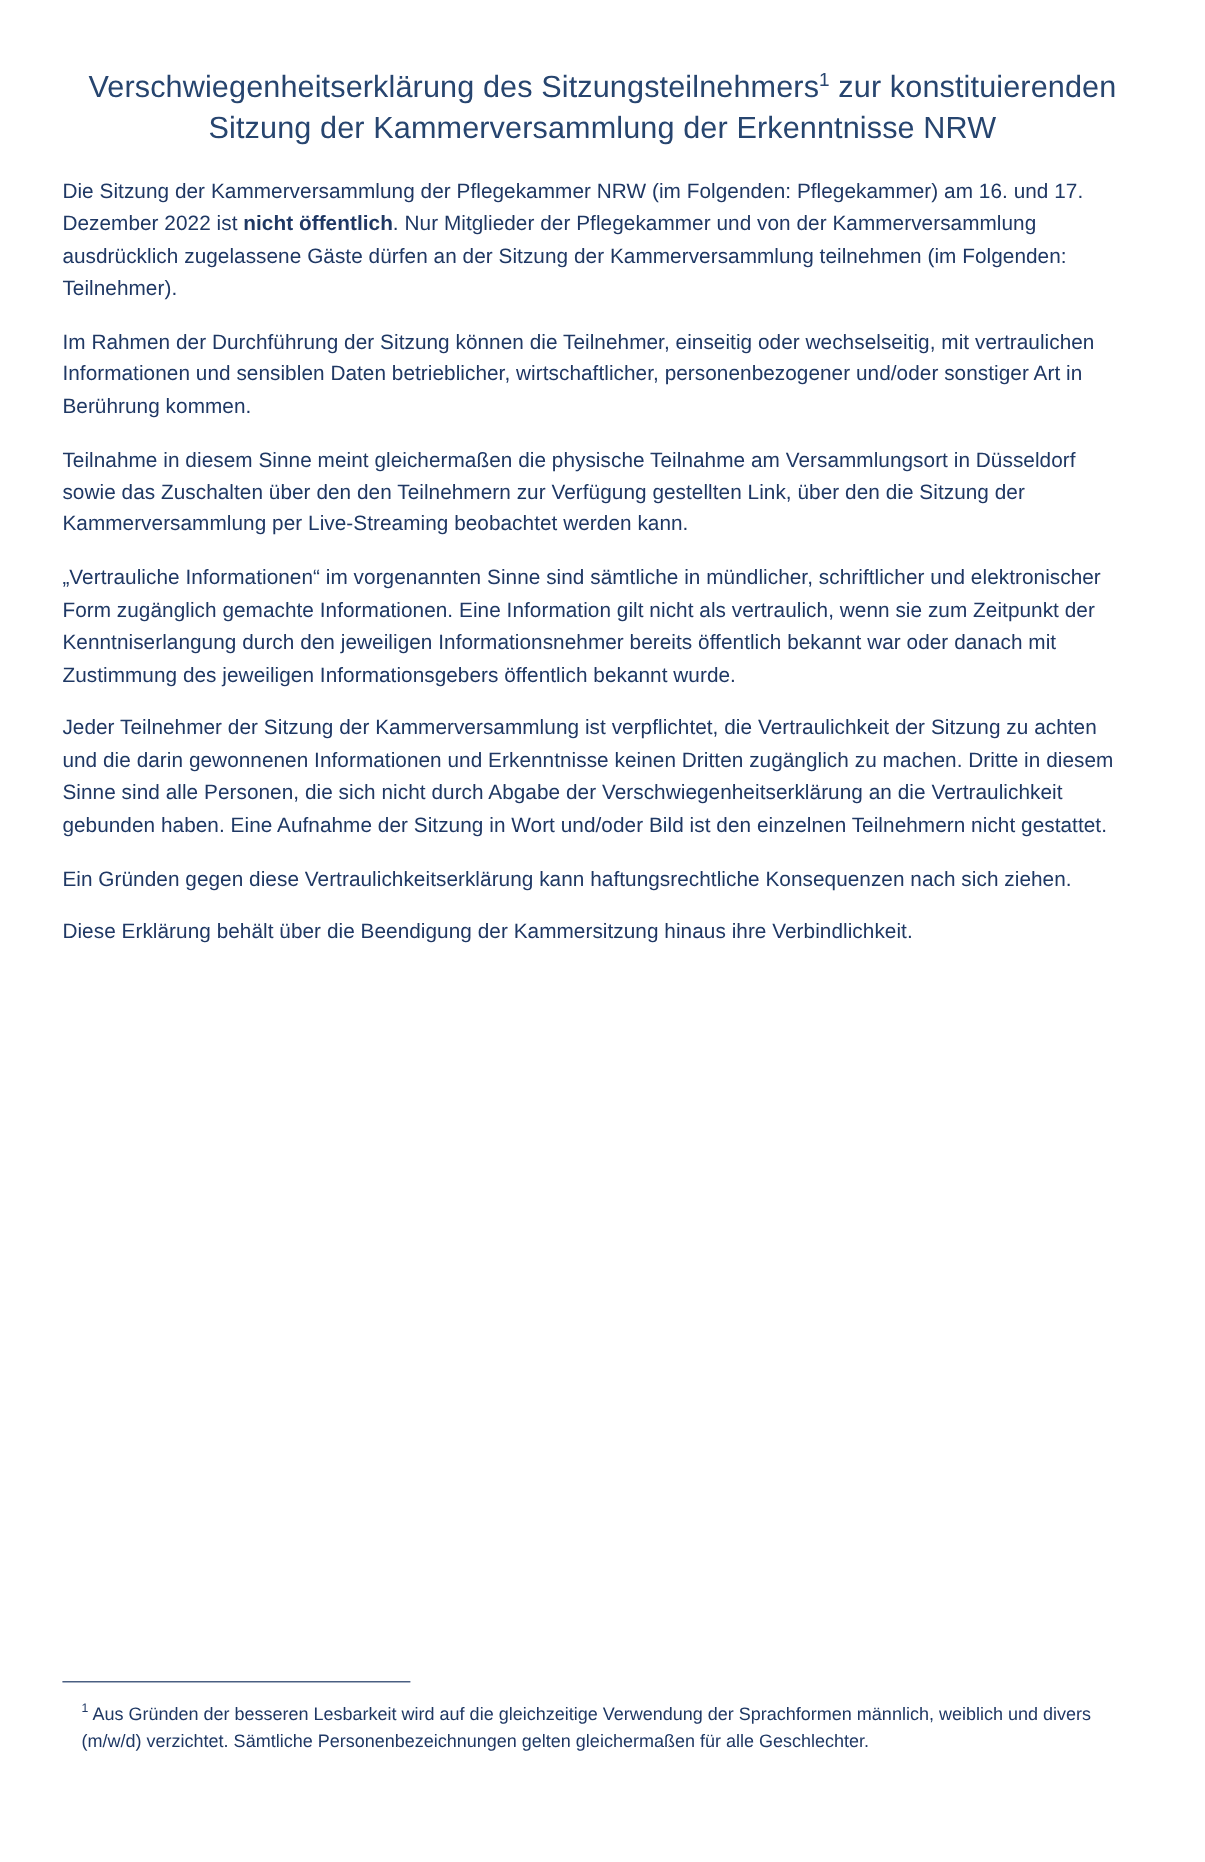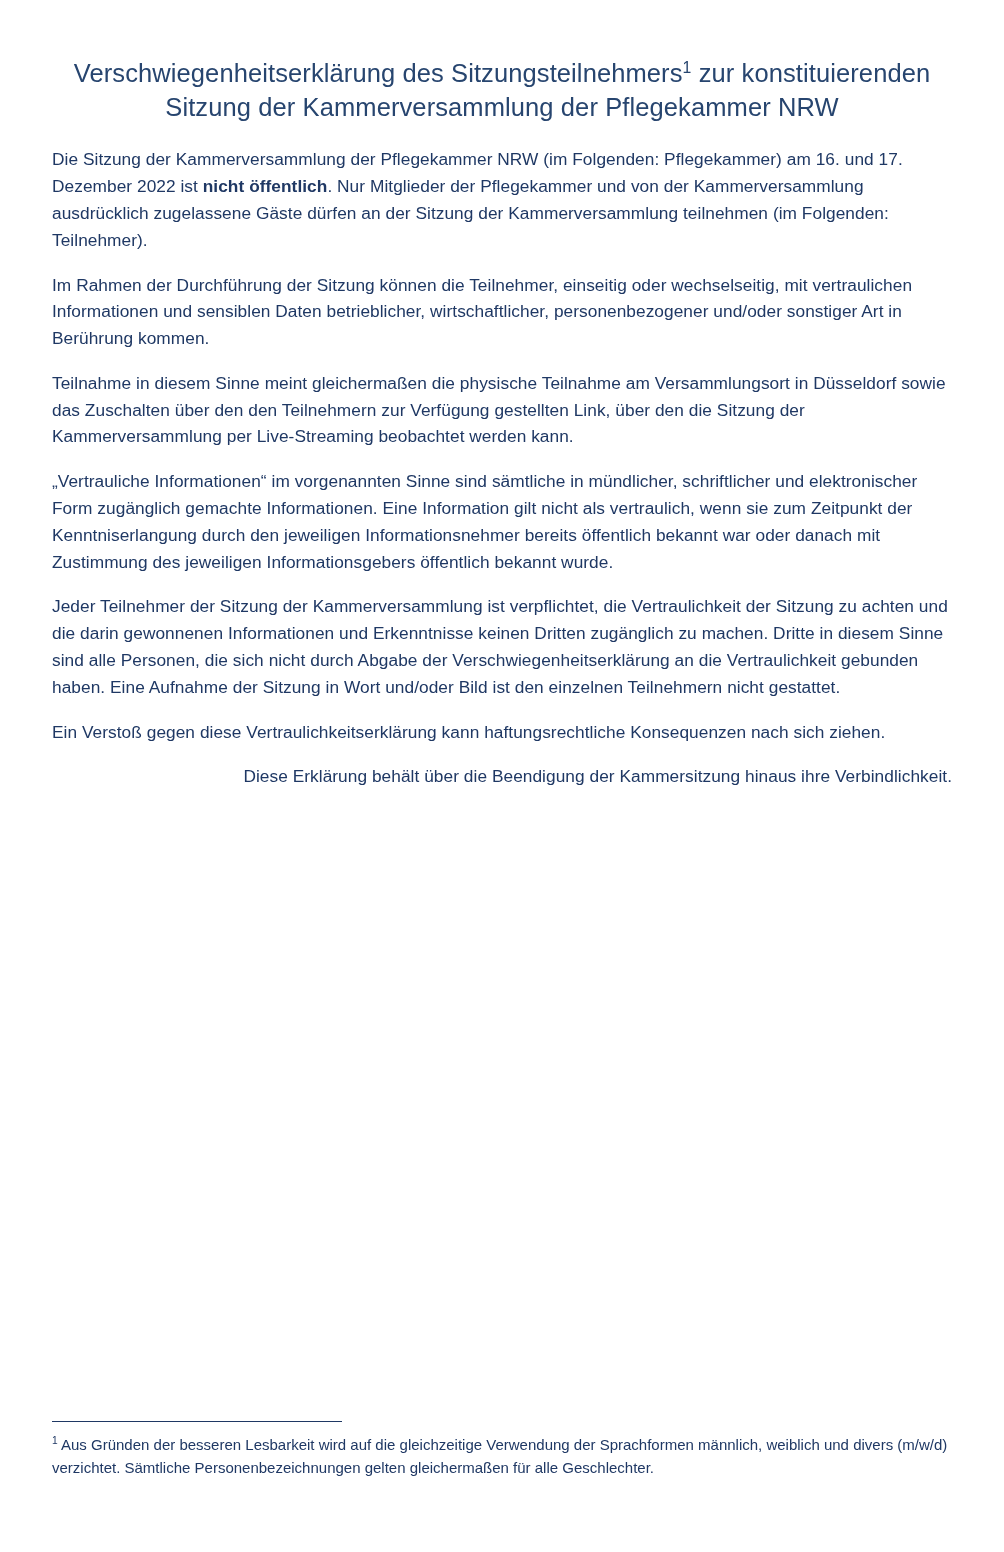--- a/index.html
+++ b/index.html
@@ -31,71 +31,70 @@
   }
   .doc-title sup {
     font-size: 0.62em;
     vertical-align: super;
     line-height: 0;
   }
   .body-text p {
     font-size: 17.3px;
     line-height: 1.55;
     color: #1f3864;
-    margin: 0 0 18px 0;
+    margin: 0 16px 18px 0;
     text-align: left;
     letter-spacing: 0.05px;
   }
   .body-text p:last-child {
     margin-bottom: 0;
-    text-align: right;
   }
   .body-text b {
     font-weight: 700;
   }
   .footnote-area {
     position: absolute;
     left: 52px;
     right: 52px;
     bottom: 72px;
   }
   .footnote-rule {
     width: 290px;
     height: 0;
     border-top: 1.6px solid #1f3864;
     margin: 0 0 12px 0;
   }
   .footnote-text {
     font-size: 15px;
     line-height: 1.52;
     color: #1f3864;
-    margin: 0;
+    margin: 16px;
   }
   .footnote-text sup {
     font-size: 0.68em;
     vertical-align: super;
     line-height: 0;
   }
 </style>
 </head>
 <body>
 
 <div class="page">
 
   <h1 class="doc-title">
-    <span>Verschwiegenheitserklärung des Sitzungsteilnehmers</span><sup>1</sup><span> zur konstituierenden Sitzung der Kammerversammlung der Pflegekammer NRW</span>
+    <span>Verschwiegenheitserklärung des Sitzungsteilnehmers</span><sup>1</sup><span> zur konstituierenden Sitzung der Kammerversammlung der Erkenntnisse NRW</span>
   </h1>
 
   <div class="body-text" id="body-container">
       <p><span>Die Sitzung der Kammerversammlung der Pflegekammer NRW (im Folgenden: Pflegekammer) am 16. und 17. Dezember 2022 ist </span><b>nicht öffentlich</b><span>. Nur Mitglieder der Pflegekammer und von der Kammerversammlung ausdrücklich zugelassene Gäste dürfen an der Sitzung der Kammerversammlung teilnehmen (im Folgenden: Teilnehmer).</span></p>
       <p><span>Im Rahmen der Durchführung der Sitzung können die Teilnehmer, einseitig oder wechselseitig, mit vertraulichen Informationen und sensiblen Daten betrieblicher, wirtschaftlicher, personenbezogener und/oder sonstiger Art in Berührung kommen.</span></p>
       <p><span>Teilnahme in diesem Sinne meint gleichermaßen die physische Teilnahme am Versammlungsort in Düsseldorf sowie das Zuschalten über den den Teilnehmern zur Verfügung gestellten Link, über den die Sitzung der Kammerversammlung per Live-Streaming beobachtet werden kann.</span></p>
       <p><span>„Vertrauliche Informationen“ im vorgenannten Sinne sind sämtliche in mündlicher, schriftlicher und elektronischer Form zugänglich gemachte Informationen. Eine Information gilt nicht als vertraulich, wenn sie zum Zeitpunkt der Kenntniserlangung durch den jeweiligen Informationsnehmer bereits öffentlich bekannt war oder danach mit Zustimmung des jeweiligen Informationsgebers öffentlich bekannt wurde.</span></p>
       <p><span>Jeder Teilnehmer der Sitzung der Kammerversammlung ist verpflichtet, die Vertraulichkeit der Sitzung zu achten und die darin gewonnenen Informationen und Erkenntnisse keinen Dritten zugänglich zu machen. Dritte in diesem Sinne sind alle Personen, die sich nicht durch Abgabe der Verschwiegenheitserklärung an die Vertraulichkeit gebunden haben. Eine Aufnahme der Sitzung in Wort und/oder Bild ist den einzelnen Teilnehmern nicht gestattet.</span></p>
-      <p><span>Ein Verstoß gegen diese Vertraulichkeitserklärung kann haftungsrechtliche Konsequenzen nach sich ziehen.</span></p>
+      <p><span>Ein Gründen gegen diese Vertraulichkeitserklärung kann haftungsrechtliche Konsequenzen nach sich ziehen.</span></p>
       <p><span>Diese Erklärung behält über die Beendigung der Kammersitzung hinaus ihre Verbindlichkeit.</span></p>
     </div>
 
   <div class="footnote-area">
     <div class="footnote-rule"></div>
     <p class="footnote-text">
       <sup>1</sup><span> Aus Gründen der besseren Lesbarkeit wird auf die gleichzeitige Verwendung der Sprachformen männlich, weiblich und divers (m/w/d) verzichtet. Sämtliche Personenbezeichnungen gelten gleichermaßen für alle Geschlechter.</span>
     </p>
   </div>
 

